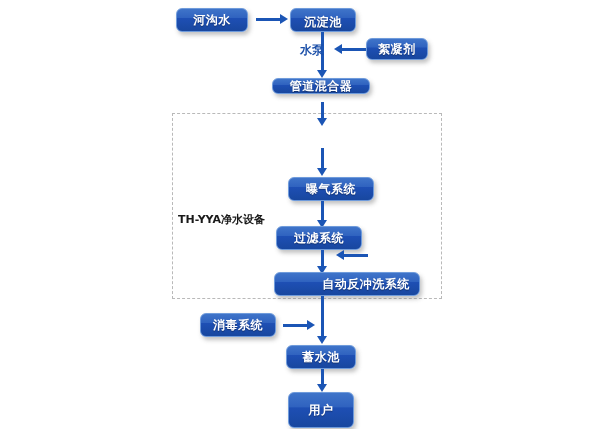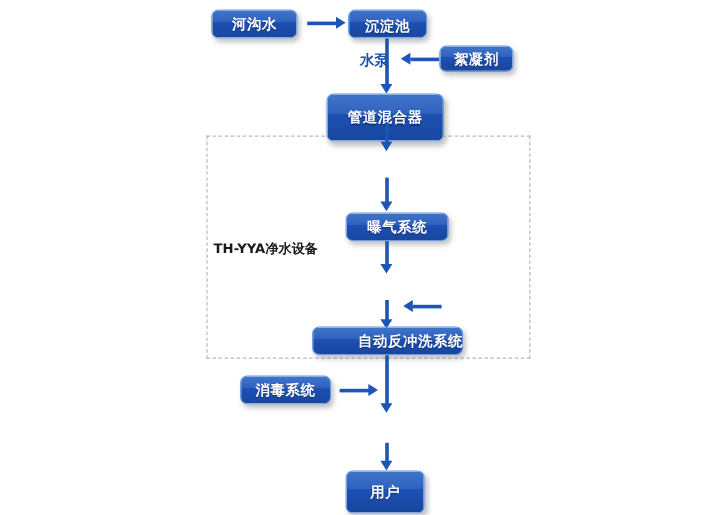--- a/index.html
+++ b/index.html
@@ -17,20 +17,21 @@
     border:1px dashed #b9b9b9;
     background:transparent;
   }
   .group-label{
     position:absolute;
     font-size:11px;
     font-weight:bold;
     color:#1a1a1a;
     letter-spacing:0px;
     white-space:nowrap;
+    margin-top:12px;
   }
 
   
   .node{
     position:absolute;
     box-sizing:border-box;
     display:flex;
     align-items:center;
     justify-content:center;
     border-radius:6px;
@@ -103,58 +104,64 @@
 
   <div class="side-label" style="left:280px;top:42px;margin-left:20px;">水泵</div>
 
   <div class="conn h" style="left:342px;top:48px;width:24px;"></div>
   <div class="arrow left" style="left:334px;top:44px;"></div>
 
   <div class="node" style="left:366px;top:38px;width:62px;height:22px;">
     <span class="node-text">絮凝剂</span>
   </div>
 
-  <div class="node" style="left:272px;top:78px;width:98px;height:40px;">
+  <div class="node" style="left:272px;top:78px;width:98px;height:16px;">
     <span class="node-text">管道混合器</span>
   </div>
 
   <div class="conn v" style="left:321px;top:102px;height:20px;"></div>
   <div class="arrow down" style="left:317px;top:118px;"></div>
 
 
   <div class="conn v" style="left:321px;top:148px;height:23px;"></div>
   <div class="arrow down" style="left:317px;top:168px;"></div>
 
   <div class="node" style="left:288px;top:177px;width:86px;height:24px;">
     <span class="node-text">曝气系统</span>
   </div>
 
   <div class="conn v" style="left:321px;top:201px;height:23px;"></div>
   <div class="arrow down" style="left:317px;top:220px;"></div>
 
+  <div class="node" style="left:276px;top:226px;width:86px;height:24px;">
+    <span class="node-text">过滤系统</span>
+  </div>
 
   <div class="conn v" style="left:321px;top:250px;height:21px;"></div>
   <div class="arrow down" style="left:317px;top:266px;"></div>
 
   <div class="conn h" style="left:344px;top:254px;width:24px;"></div>
   <div class="arrow left" style="left:336px;top:250px;"></div>
 
-  <div class="node" style="left:260px;top:272px;width:126px;height:24px;padding-left:38px;">
+  <div class="node" style="left:274px;top:272px;width:146px;height:24px;padding-left:38px;">
     <span class="node-text">自动反冲洗系统</span>
   </div>
 
   <div class="conn v" style="left:321px;top:296px;height:44px;"></div>
   <div class="arrow down" style="left:317px;top:336px;"></div>
 
   <div class="node" style="left:200px;top:313px;width:76px;height:24px;">
     <span class="node-text">消毒系统</span>
   </div>
   <div class="conn h" style="left:283px;top:324px;width:25px;"></div>
   <div class="arrow right" style="left:307px;top:320px;"></div>
 
+  <div class="node" style="left:286px;top:345px;width:70px;height:24px;">
+    <span class="node-text">蓄水池</span>
+  </div>
 
   <div class="conn v" style="left:321px;top:369px;height:18px;"></div>
   <div class="arrow down" style="left:317px;top:384px;"></div>
 
   <div class="node" style="left:288px;top:392px;width:66px;height:36px;">
     <span class="node-text">用户</span>
   </div>
 
 </div>
 

